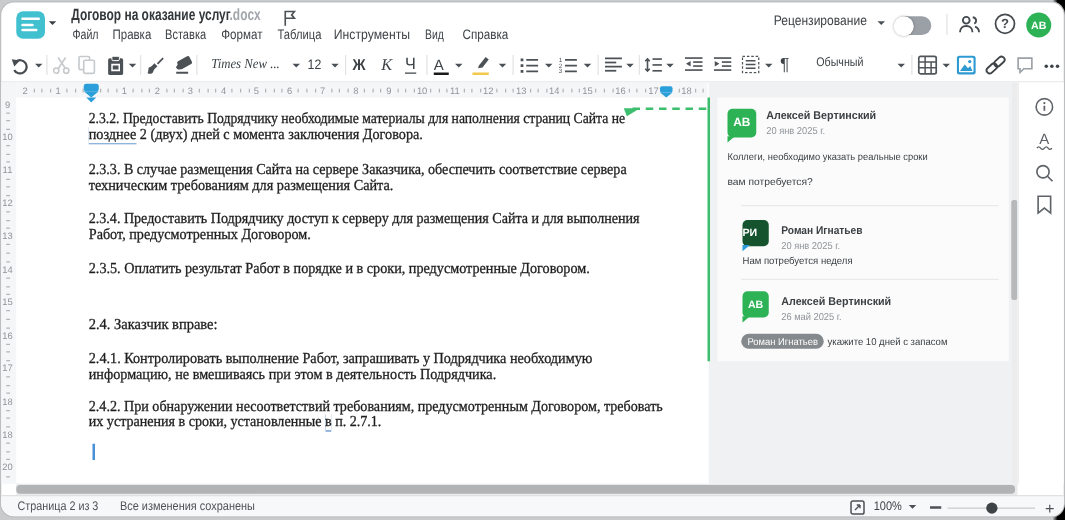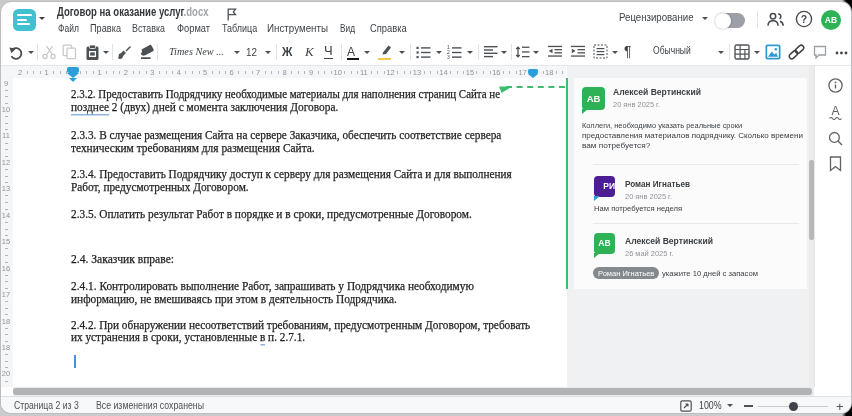--- a/index.html
+++ b/index.html
@@ -353,24 +353,23 @@
 
 <div class="a" style="left:567px;top:66px;width:242px;height:321px;background:#f0f1f2;"></div>
 <div class="a" style="left:574px;top:78px;width:233px;height:211px;background:#fbfbfc;"></div>
 <div class="a" style="left:565.5px;top:78px;width:2.5px;height:211px;background:#3dbd6e;"></div>
 
 <div class="a" style="left:582px;top:87px;width:23px;height:23px;background:#2db356;border-radius:4px;color:#fff;font-size:9.5px;font-weight:bold;text-align:center;line-height:23px;">АВ</div>
       <div class="a" style="left:582px;top:109px;width:0;height:0;border-top:5px solid #2db356;border-right:6px solid transparent;"></div>
 <div class="a sx " style="left:613px;top:87px;font-size:9px;font-weight:bold;color:#3c4043;transform:scaleX(0.9520);">Алексей Вертинский</div>
 <div class="a sx " style="left:613px;top:100px;font-size:8px;color:#8f9397;transform:scaleX(0.9300);">20 янв 2025 г.</div>
 <div class="a sx " style="left:582px;top:121.3px;font-size:8px;color:#3c4043;transform:scaleX(0.9330);">Коллеги, необходимо указать реальные сроки</div>
-<div class="a sx " style="left:582px;top:131px;font-size:8px;color:#3c4043;transform:scaleX(1.0000);">предоставления материалов подрядчику. Сколько времени</div>
 <div class="a sx " style="left:582px;top:140.7px;font-size:8px;color:#3c4043;transform:scaleX(1.0300);">вам потребуется?</div>
 <div class="a" style="left:593px;top:164px;width:206px;height:1px;background:#e8e9ea;"></div>
-<div class="a" style="left:594px;top:176px;width:21px;height:21px;background:#4c1d95;border-radius:4px;color:#fff;font-size:8.5px;font-weight:bold;text-align:right;line-height:21px;">РИ</div>
+<div class="a" style="left:594px;top:176px;width:21px;height:21px;background:#14532d;border-radius:4px;color:#fff;font-size:8.5px;font-weight:bold;text-align:left;line-height:21px;">РИ</div>
       <div class="a" style="left:594px;top:196px;width:0;height:0;border-top:5px solid #2d9cdb;border-right:6px solid transparent;"></div>
 <div class="a sx " style="left:625px;top:179px;font-size:9px;font-weight:bold;color:#3c4043;transform:scaleX(0.9060);">Роман Игнатьев</div>
 <div class="a sx " style="left:625px;top:191.5px;font-size:8px;color:#8f9397;transform:scaleX(0.9300);">20 янв 2025 г.</div>
 <div class="a sx " style="left:594px;top:203.5px;font-size:8px;color:#3c4043;transform:scaleX(0.9550);">Нам потребуется неделя</div>
 <div class="a" style="left:593px;top:222.5px;width:206px;height:1px;background:#e8e9ea;"></div>
 <div class="a" style="left:594px;top:233px;width:21px;height:21px;background:#2db356;border-radius:4px;color:#fff;font-size:8.5px;font-weight:bold;text-align:center;line-height:21px;">АВ</div>
       <div class="a" style="left:594px;top:253px;width:0;height:0;border-top:5px solid #2db356;border-right:6px solid transparent;"></div>
 <div class="a sx " style="left:625px;top:236px;font-size:9px;font-weight:bold;color:#3c4043;transform:scaleX(0.9520);">Алексей Вертинский</div>
 <div class="a sx " style="left:625px;top:248.5px;font-size:8px;color:#8f9397;transform:scaleX(0.9300);">26 май 2025 г.</div>
 <div class="a" style="left:593px;top:267px;width:66px;height:12px;border-radius:6.5px;background:#84898e;"></div>

